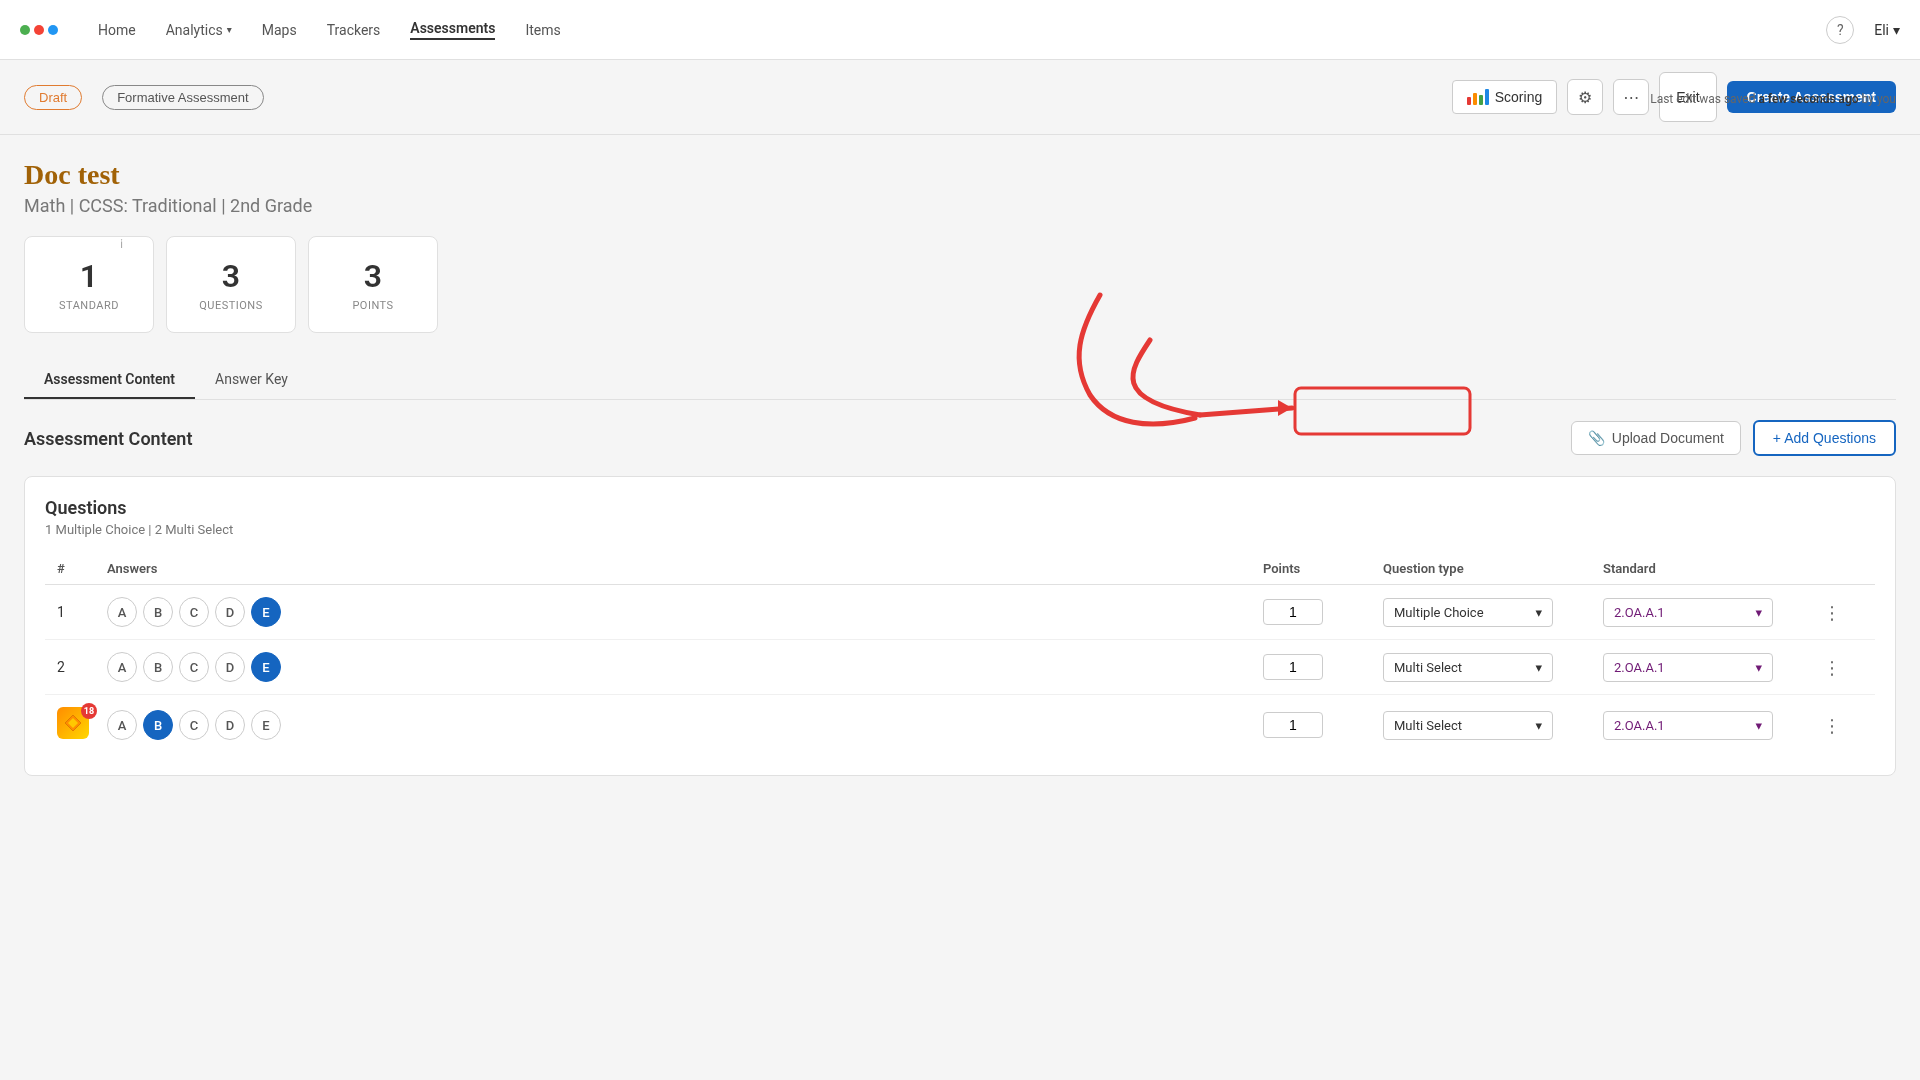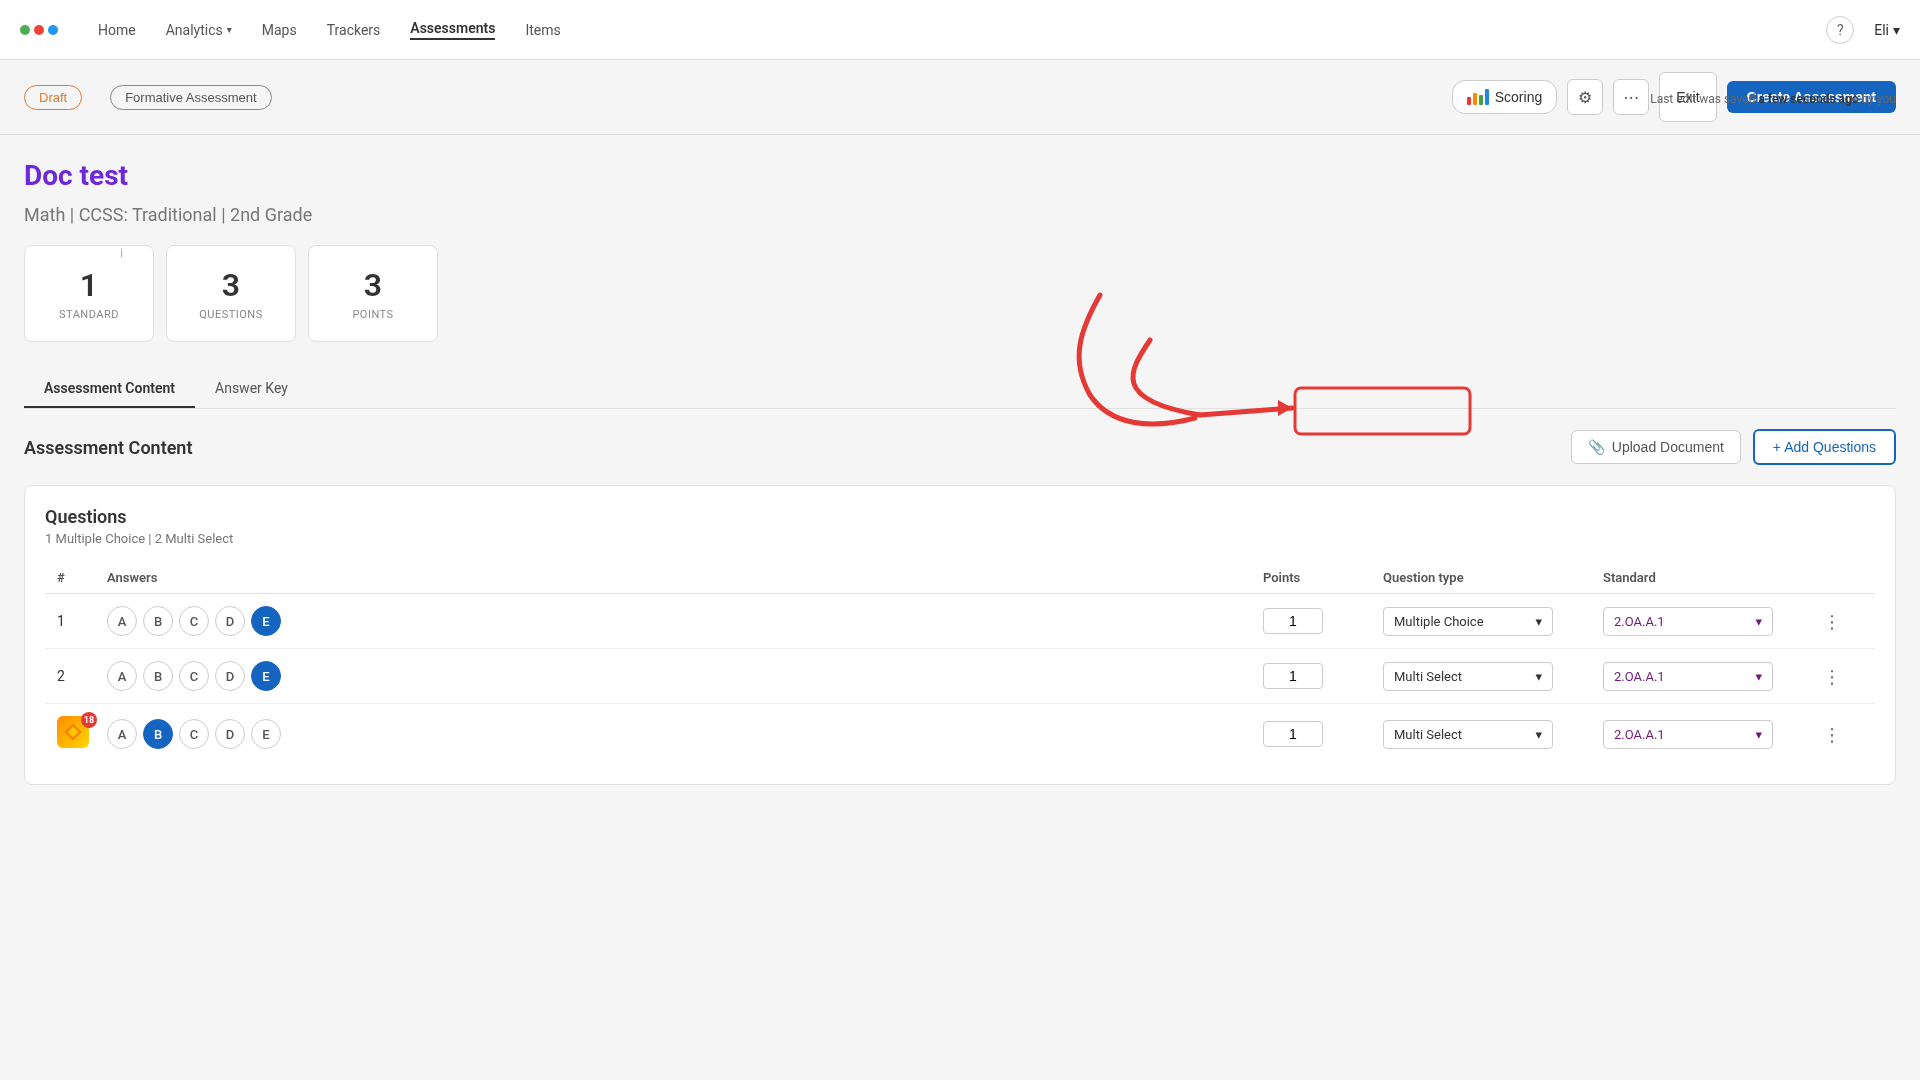--- a/index.html
+++ b/index.html
@@ -13,40 +13,40 @@
     .logo-dot:nth-child(2) { background: #f44336; }
     .logo-dot:nth-child(3) { background: #2196f3; }
     .nav-link { color: #555; text-decoration: none; font-size: 14px; cursor: pointer; display: flex; align-items: center; gap: 4px; }
     .nav-link.active { color: #333; font-weight: 600; border-bottom: 2px solid #333; padding-bottom: 2px; }
     .nav-link .chevron { font-size: 10px; }
     .nav-right { margin-left: auto; display: flex; align-items: center; gap: 20px; }
     .help-btn { width: 28px; height: 28px; border-radius: 50%; border: 1px solid #ccc; display: flex; align-items: center; justify-content: center; cursor: pointer; font-size: 14px; color: #666; }
     .user-btn { display: flex; align-items: center; gap: 4px; cursor: pointer; font-size: 14px; color: #333; }
 
     
-    .toolbar { background: #f5f5f5; padding: 12px 24px; display: flex; align-items: center; gap: 28px; border-bottom: 1px solid #e0e0e0; }
+    .toolbar { background: #f5f5f5; padding: 12px 24px; display: flex; align-items: center; gap: 20px; border-bottom: 1px solid #e0e0e0; }
     .badge-draft { border: 1.5px solid #e07b30; color: #e07b30; border-radius: 20px; padding: 4px 14px; font-size: 13px; font-weight: 500; background: transparent; cursor: pointer; }
     .badge-formative { border: 1.5px solid #888; color: #555; border-radius: 20px; padding: 4px 14px; font-size: 13px; background: transparent; cursor: pointer; }
     .toolbar-right { margin-left: auto; display: flex; align-items: center; gap: 10px; }
-    .scoring-btn { display: flex; align-items: center; gap: 6px; padding: 8px 14px; border: 1px solid #ccc; border-radius: 13px; background: #fff; cursor: pointer; font-size: 14px; color: #333; }
+    .scoring-btn { display: flex; align-items: center; gap: 6px; padding: 8px 14px; border: 1px solid #ccc; border-radius: 4px; background: #fff; cursor: pointer; font-size: 14px; color: #333; }
     .scoring-icon { display: flex; gap: 2px; align-items: flex-end; height: 16px; }
     .scoring-bar { width: 4px; border-radius: 1px; }
     .scoring-bar:nth-child(1) { height: 8px; background: #e53935; }
     .scoring-bar:nth-child(2) { height: 12px; background: #fb8c00; }
     .scoring-bar:nth-child(3) { height: 10px; background: #43a047; }
     .scoring-bar:nth-child(4) { height: 16px; background: #1e88e5; }
     .icon-btn { width: 36px; height: 36px; border: 1px solid #ccc; border-radius: 6px; background: #fff; display: flex; align-items: center; justify-content: center; cursor: pointer; font-size: 16px; color: #555; }
     .exit-btn { padding: 16px 16px; border: 1px solid #ccc; border-radius: 6px; background: #fff; cursor: pointer; font-size: 14px; color: #333; }
     .create-btn { padding: 8px 20px; border: none; border-radius: 6px; background: #1565c0; color: #fff; cursor: pointer; font-size: 14px; font-weight: 700; }
     .last-edit { font-size: 12px; color: #666; position: absolute; right: 24px; top: 92px; }
     .last-edit strong { font-weight: 600; color: #333; }
 
     
     .main { padding: 24px; position: relative; }
-    .doc-title { font-size: 28px; font-weight: 700; color: #6d28d9; margin-bottom: 12px; }
+    .doc-title { font-size: 28px; font-weight: 700; color: #a16207; margin-bottom: 4px; font-family: Liberation Serif, serif; }
     .doc-meta { font-size: 18px; color: #777; margin-bottom: 20px; }
 
     
     .stat-cards { display: flex; gap: 12px; margin-bottom: 28px; }
     .stat-card { background: #fff; border: 1px solid #e0e0e0; border-radius: 8px; padding: 20px 30px; text-align: center; min-width: 130px; }
     .stat-num { font-size: 32px; font-weight: 600; color: #333; }
     .stat-label { font-size: 11px; color: #888; text-transform: uppercase; letter-spacing: 0.5px; margin-top: 4px; }
     .stat-info { font-size: 12px; color: #aaa; float: right; margin-top: -22px; cursor: pointer; }
 
     

